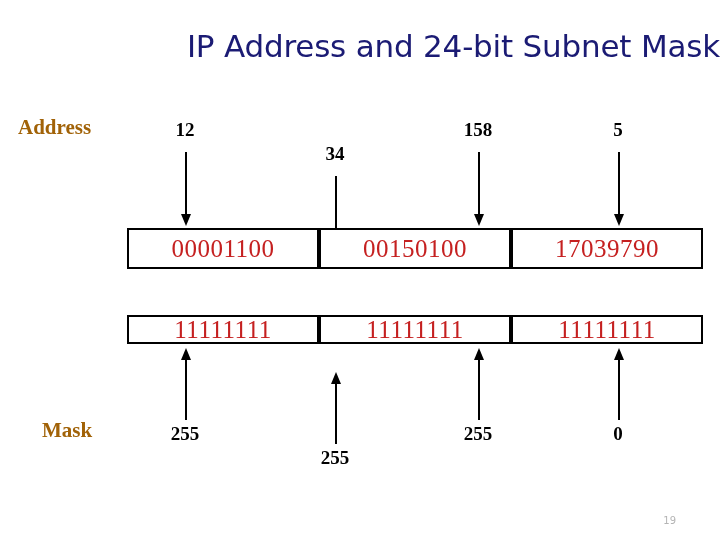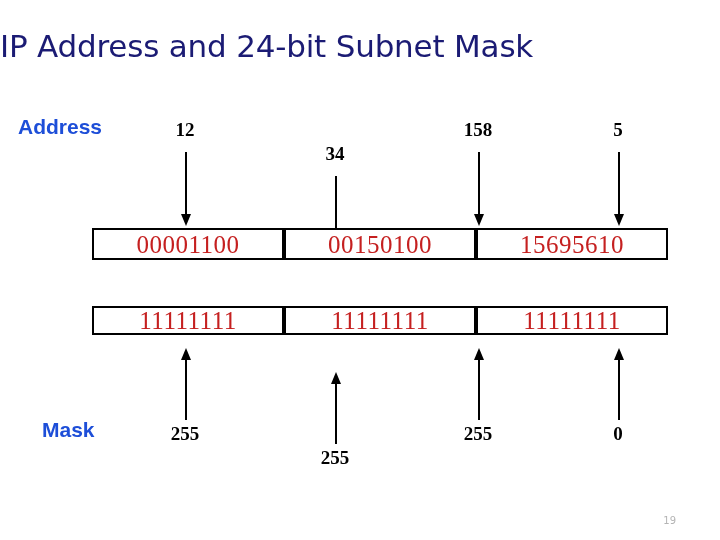--- a/index.html
+++ b/index.html
@@ -14,36 +14,36 @@
     overflow: hidden;
     font-family: "Liberation Sans", sans-serif;
   }
 
   
   #slide-title {
     position: absolute;
     left: 0;
     top: 28px;
     width: 720px;
-    text-align: left;
+    text-align: right;
     font-family: "DejaVu Sans", sans-serif;
     font-size: 31px;
     font-weight: 400;
     letter-spacing: -0.2px;
     color: #1b1b74;
     white-space: nowrap;
   }
 
   
   .row-label {
     position: absolute;
-    font-family: Liberation Sans, sans-serif;
+    font-family: Liberation Serif, serif;
     font-weight: 700;
     font-size: 21px;
-    color: #1d4ed8;
+    color: #a16207;
     white-space: nowrap;
   }
   #address-label { left: 18px; top: 115px; }
   #mask-label    { left: 42px; top: 418px; }
 
   
   .octet-decimal {
     position: absolute;
     font-family: Liberation Serif, serif;
     font-weight: 700;
@@ -91,23 +91,23 @@
   .arrow-up .head { top: 0px; border-bottom: 12px solid #000000; }
 
   .arrow.col-0 { left: 179px; }
   .arrow.col-1 { left: 329px; }
   .arrow.col-2 { left: 472px; }
   .arrow.col-3 { left: 612px; }
 
   
   .binary-row {
     position: absolute;
-    left: 92px;
+    left: 127px;
     width: 576px;
-    height: 32px;
+    height: 41px;
     display: flex;
   }
   #address-binary-row { top: 228px; }
   #mask-binary-row    { top: 303px; align-items: flex-end; }
 
   .binary-cell {
     flex: 1 1 0;
     border: 2px solid #000000;
     box-sizing: border-box;
     display: flex;
@@ -157,21 +157,21 @@
     <div class="head"></div>
   </div>
 <div class="arrow arrow-down col-3">
     <div class="shaft"></div>
     <div class="head"></div>
   </div>
 
 <div class="binary-row" id="address-binary-row">
   <div class="binary-cell bits-red">00001100</div>
   <div class="binary-cell bits-red">00150100</div>
-  <div class="binary-cell bits-red">15695610</div>
+  <div class="binary-cell bits-red">17039790</div>
 </div>
 
 <div class="binary-row" id="mask-binary-row">
   <div class="binary-cell bits-red">11111111</div>
   <div class="binary-cell bits-red">11111111</div>
   <div class="binary-cell bits-red">11111111</div>
 </div>
 
 <div class="arrow arrow-up col-0">
     <div class="shaft"></div>

